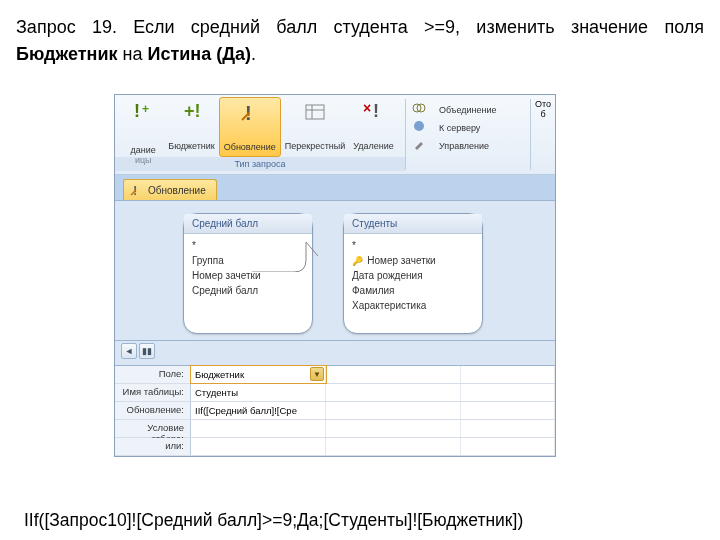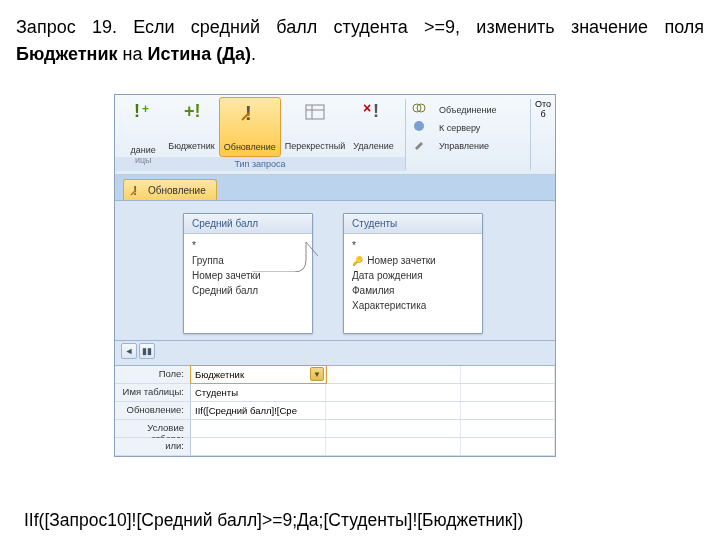--- a/index.html
+++ b/index.html
@@ -15,21 +15,21 @@
   .r-btn .ic { width: 22px; height: 22px; margin: 2px 0 2px 0; display: flex; align-items: center; justify-content: center; }
   .r-label { font-size: 9px; text-align: center; line-height: 1.1; }
   .r-group-label { font-size: 9px; color: #4a6a9a; width: 290px; text-align: center; padding: 2px 0; background: rgba(200,215,235,0.5);}
   .r-sep { width: 1px; background: #bdcde0; margin: 4px 0; }
   .r-side { padding: 4px 6px; font-size: 9px; color: #333; flex: 1; }
   .r-side-row { display: flex; align-items: flex-end; gap: 13px; padding: 2px 0; }
   .r-side-row .sic { width: 14px; height: 14px; }
   .tab-strip { background: #bcd3ee; padding: 4px 0 0 8px; border-bottom: 1px solid #9db4d0; }
   .obj-tab { display: inline-flex; align-items: center; gap: 4px; background: linear-gradient(#fde7a0,#f9d36a); border: 1px solid #d4a93e; border-bottom: none; border-radius: 3px 3px 0 0; padding: 3px 10px 3px 6px; font-size: 10px; color: #333; }
   .design-area { background: #dbe6f4; padding: 12px 12px 6px 12px; display: flex; gap: 30px; position: relative; height: 140px; border-bottom: 1px solid #9db4d0;}
-  .field-list { background: #fff; border: 1px solid #8ba0bc; border-radius: 1px; width: 130px; box-shadow: 0 1px 2px rgba(0,0,0,0.15); position: relative; }
+  .field-list { background: #fff; border: 1px solid #8ba0bc; border-radius: 14px; width: 130px; box-shadow: 0 1px 2px rgba(0,0,0,0.15); position: relative; }
   .field-list-title { background: linear-gradient(#eef3fa,#d8e2f0); border-bottom: 1px solid #bcc9db; padding: 4px 8px; font-size: 10px; color: #3a5a8a; border-radius: 3px 3px 0 0; }
   .field-list ul { list-style: none; padding: 4px 0; }
   .field-list li { padding: 2px 8px; font-size: 10px; color: #333; display: flex; align-items: center; gap: 4px; }
   .pk { color: #d4a017; font-size: 9px; }
   .join-line { position: absolute; left: 137px; top: 41px; width: 66px; height: 30px; }
   .scroll-row { background: #dbe6f4; padding: 2px 6px 6px 6px; display: flex; gap: 2px; }
   .scroll-btn { width: 16px; height: 16px; background: linear-gradient(#f5f9fd,#dce6f2); border: 1px solid #9db4d0; border-radius: 2px; display: flex; align-items:center; justify-content:center; font-size:9px; color:#456;}
   .grid { background: #fff; border-top: 1px solid #9db4d0; }
   .grid-row { display: flex; border-bottom: 1px solid #d6dde8; height: 18px; }
   .grid-label { width: 76px; text-align: right; padding: 2px 6px 0 0; font-size: 9.5px; color: #333; background: #eef3fa; border-right: 1px solid #bcc9db; }

